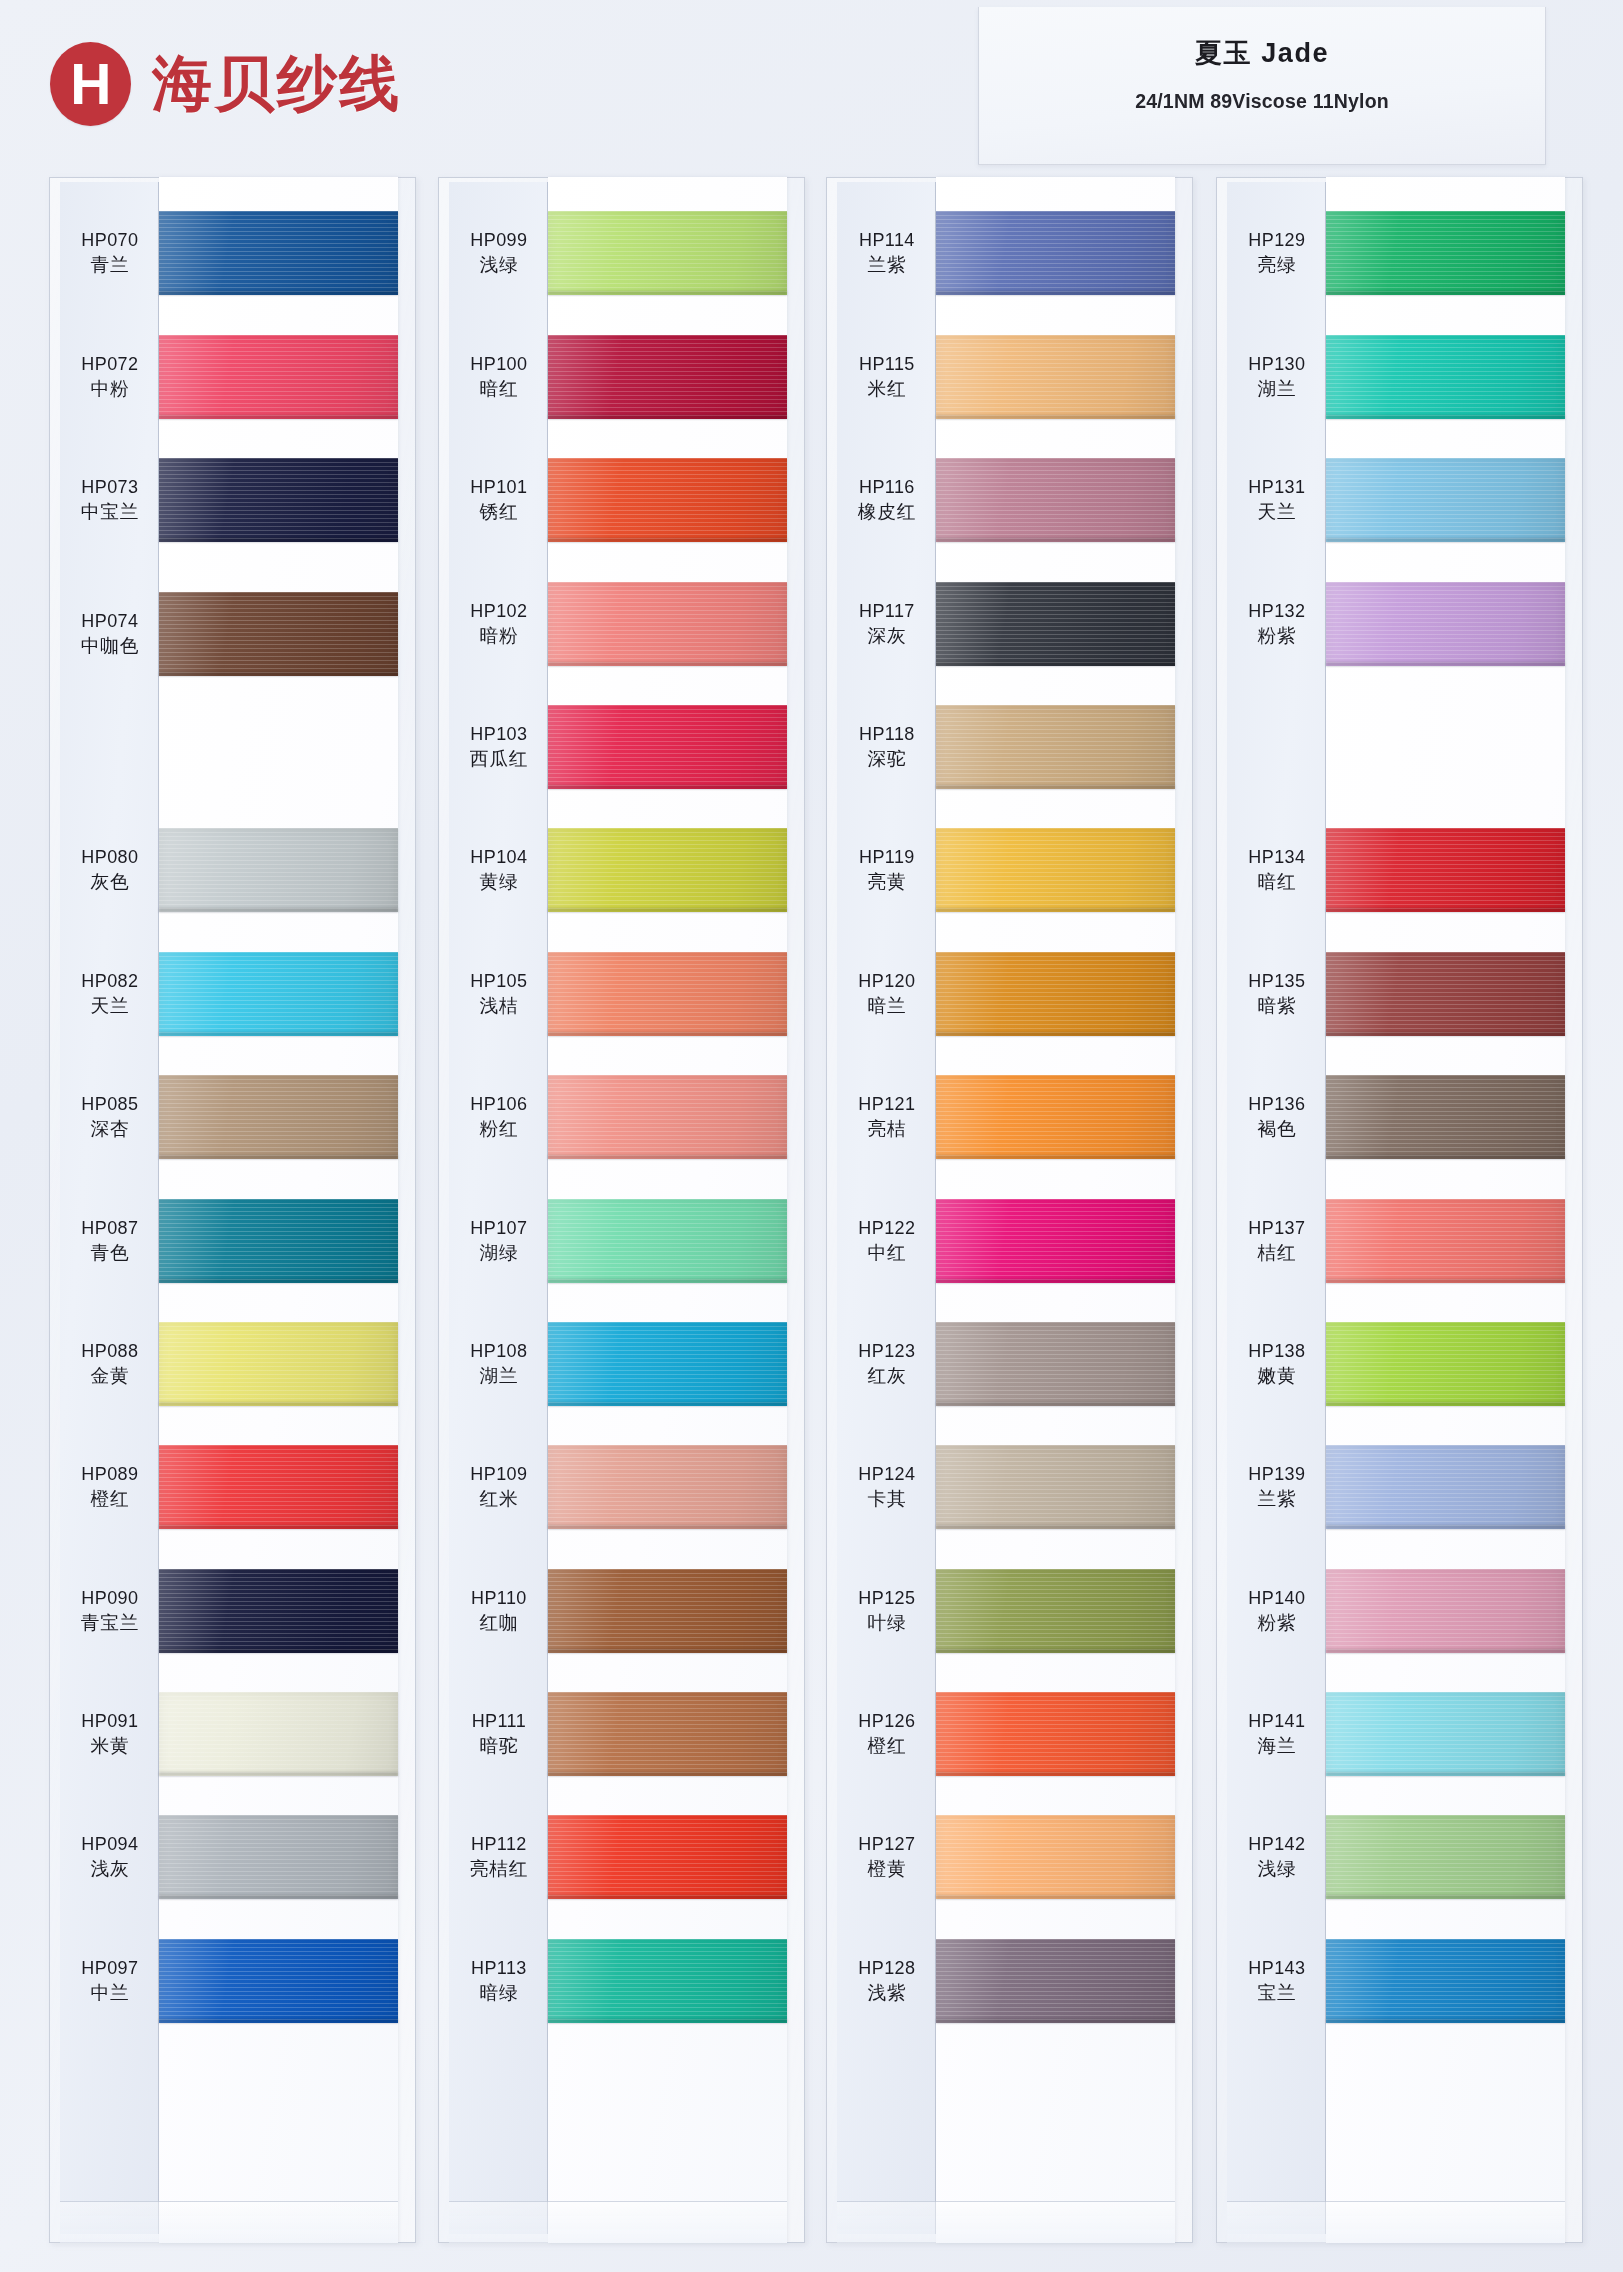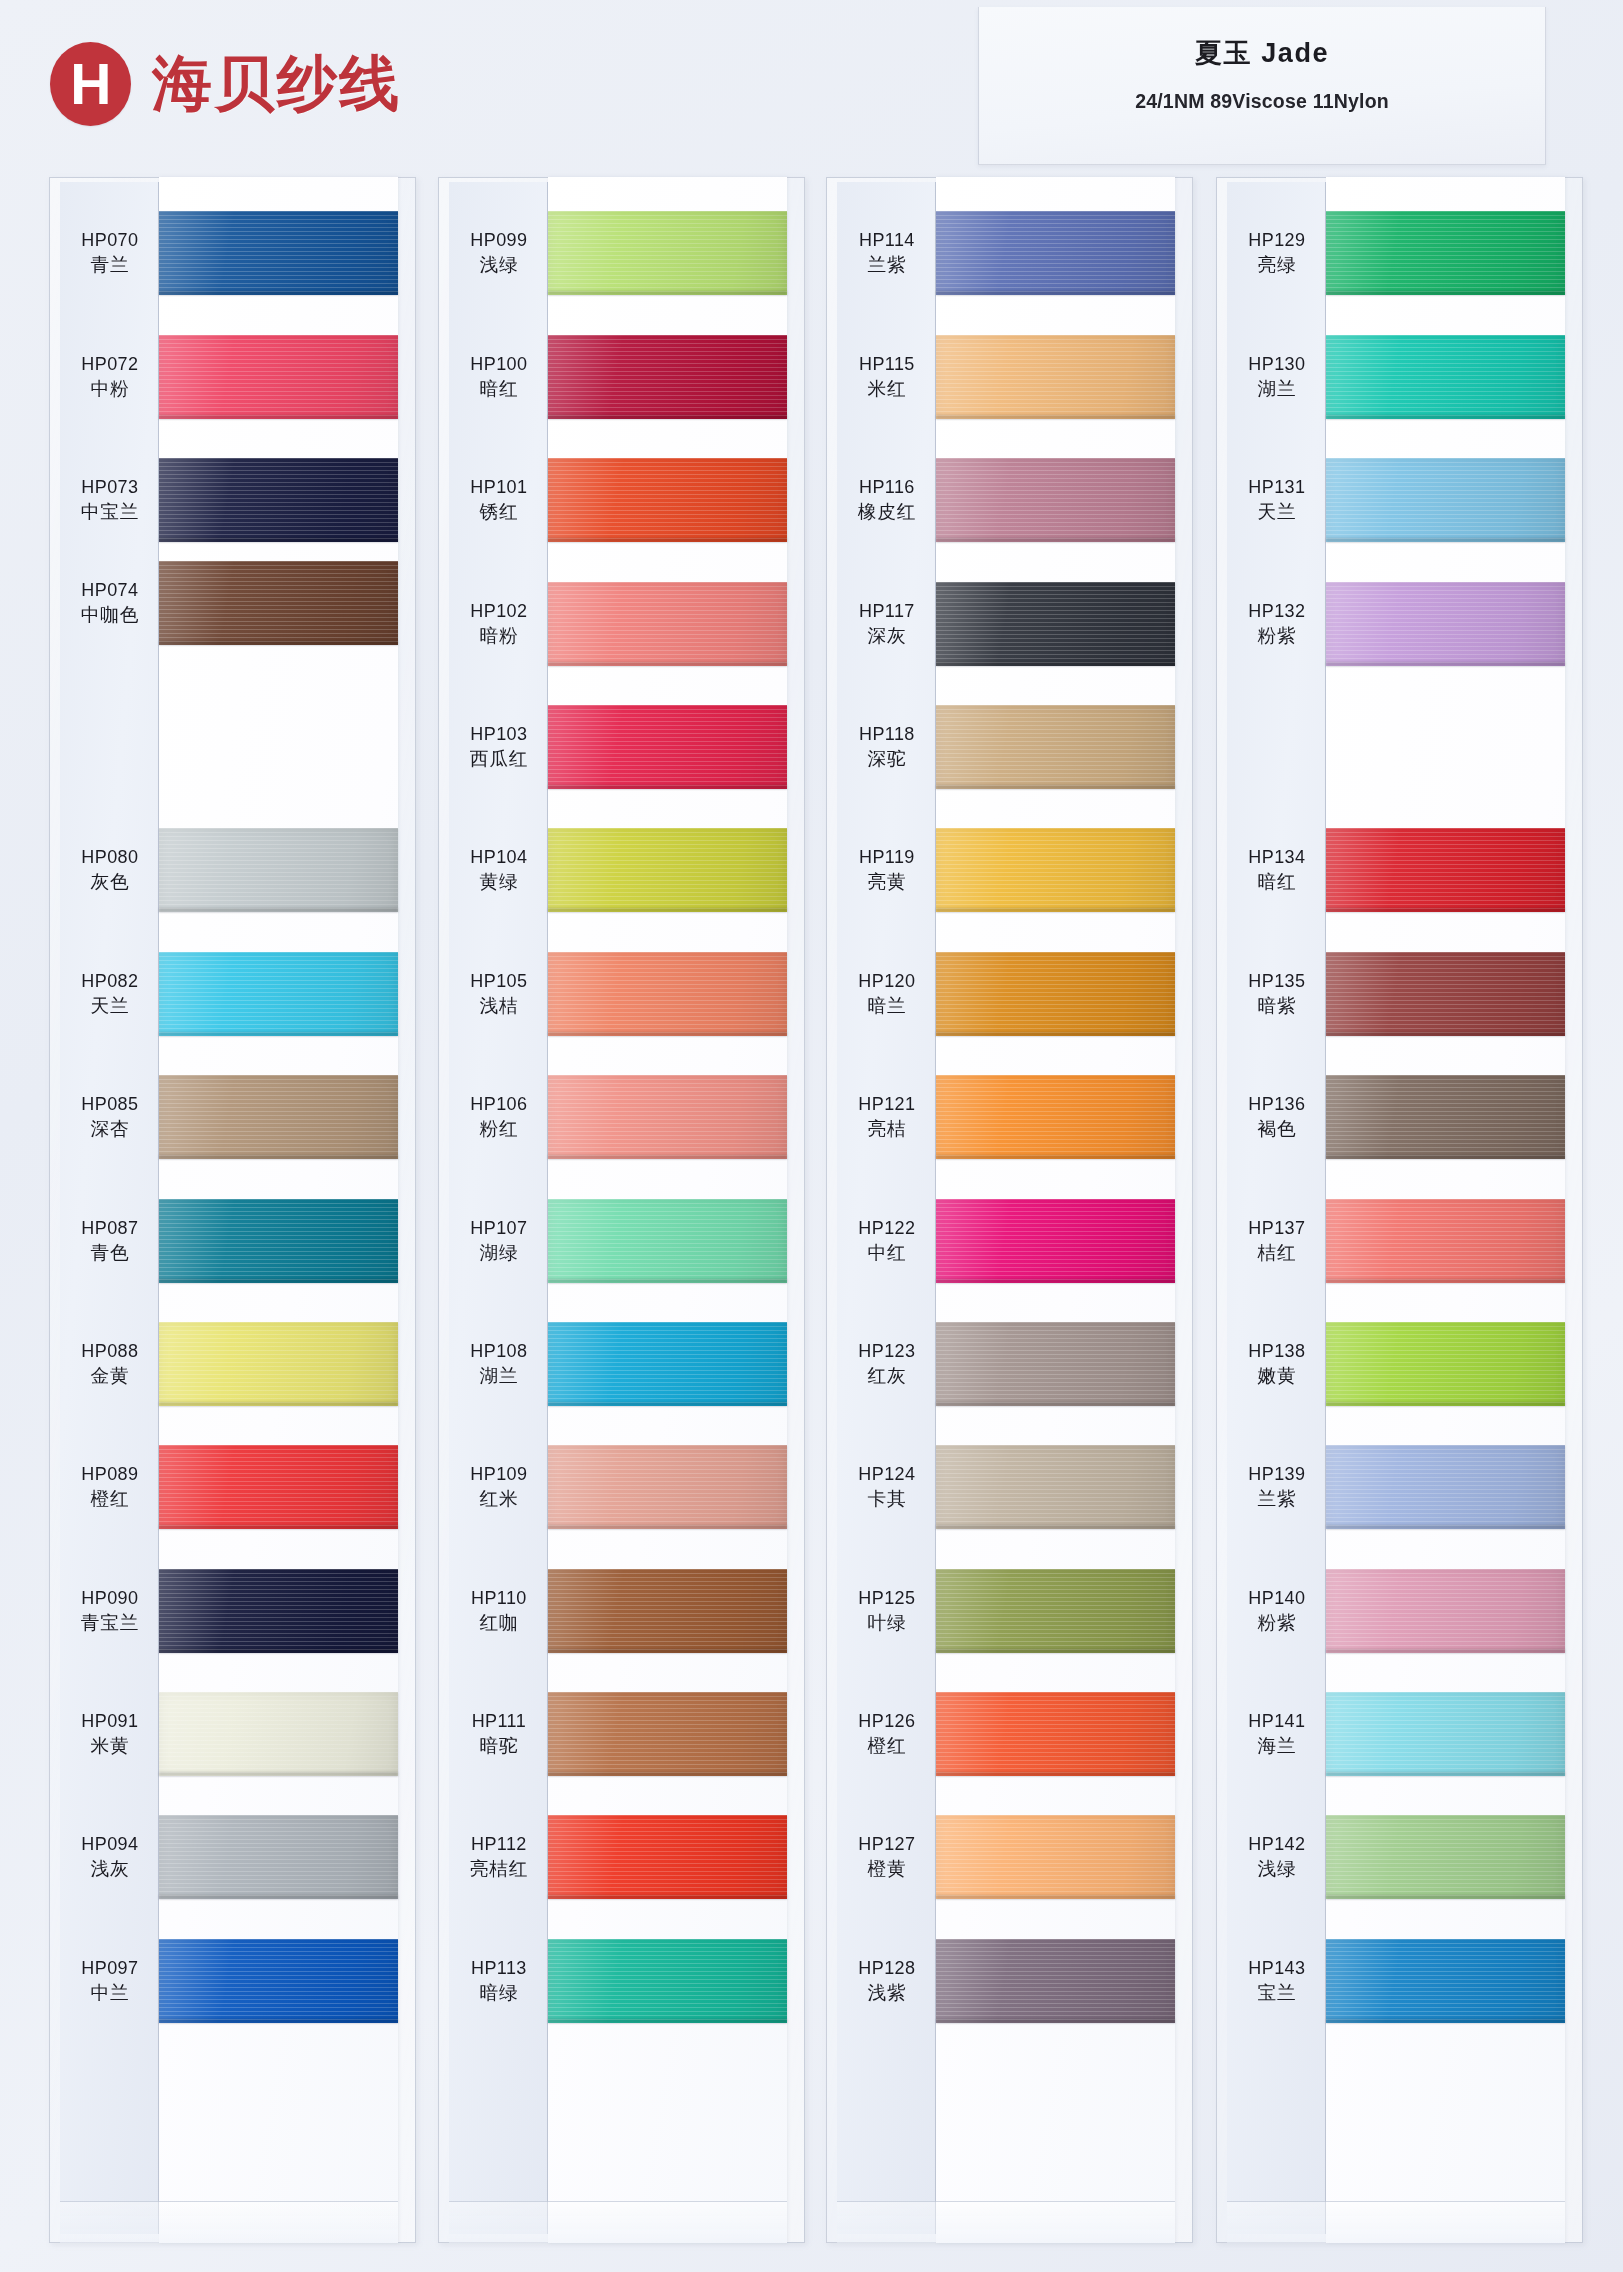--- a/index.html
+++ b/index.html
@@ -285,21 +285,21 @@
         <div class="row-label">
           <div class="code">HP073</div>
           <div class="cname">中宝兰</div>
         </div>
         <div class="swatch" style="background: rgb(26, 30, 66);">
           <div class="threads"></div>
           <div class="sheen"></div>
           <div class="edge"></div>
         </div>
       </div>
-      <div class="row" style="top: 364px;">
+      <div class="row" style="top: 395px;">
         <div class="row-label">
           <div class="code">HP074</div>
           <div class="cname">中咖色</div>
         </div>
         <div class="swatch" style="background: rgb(107, 66, 48);">
           <div class="threads"></div>
           <div class="sheen"></div>
           <div class="edge"></div>
         </div>
       </div>

